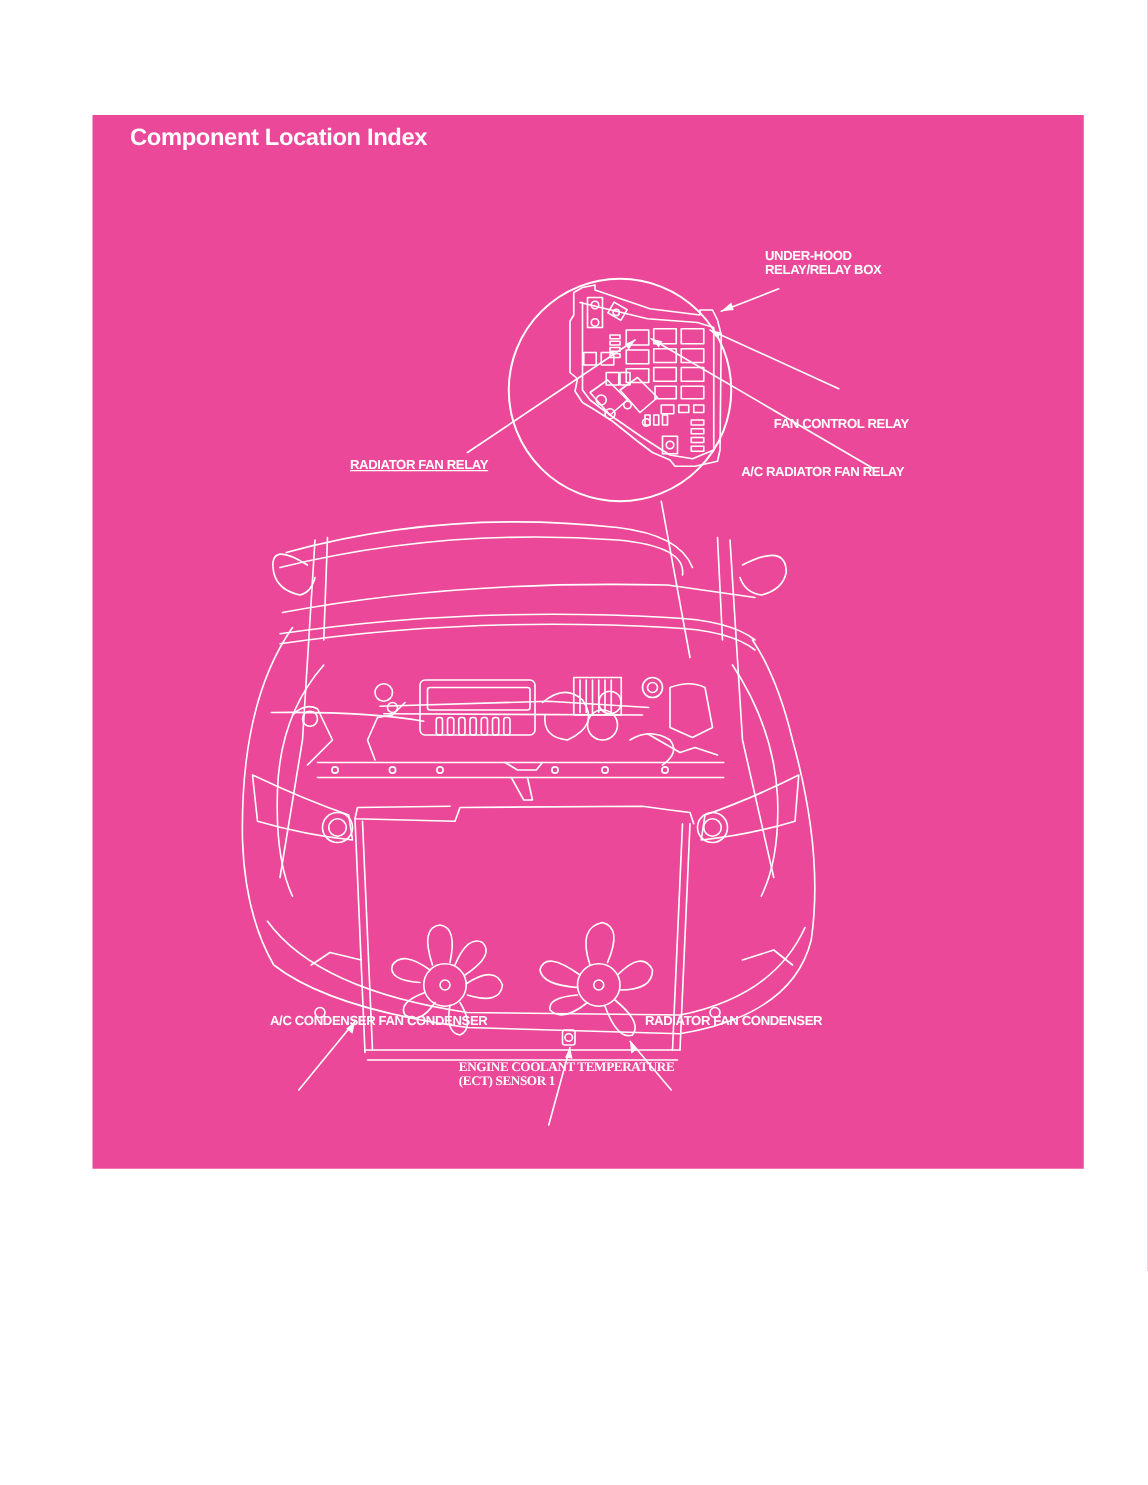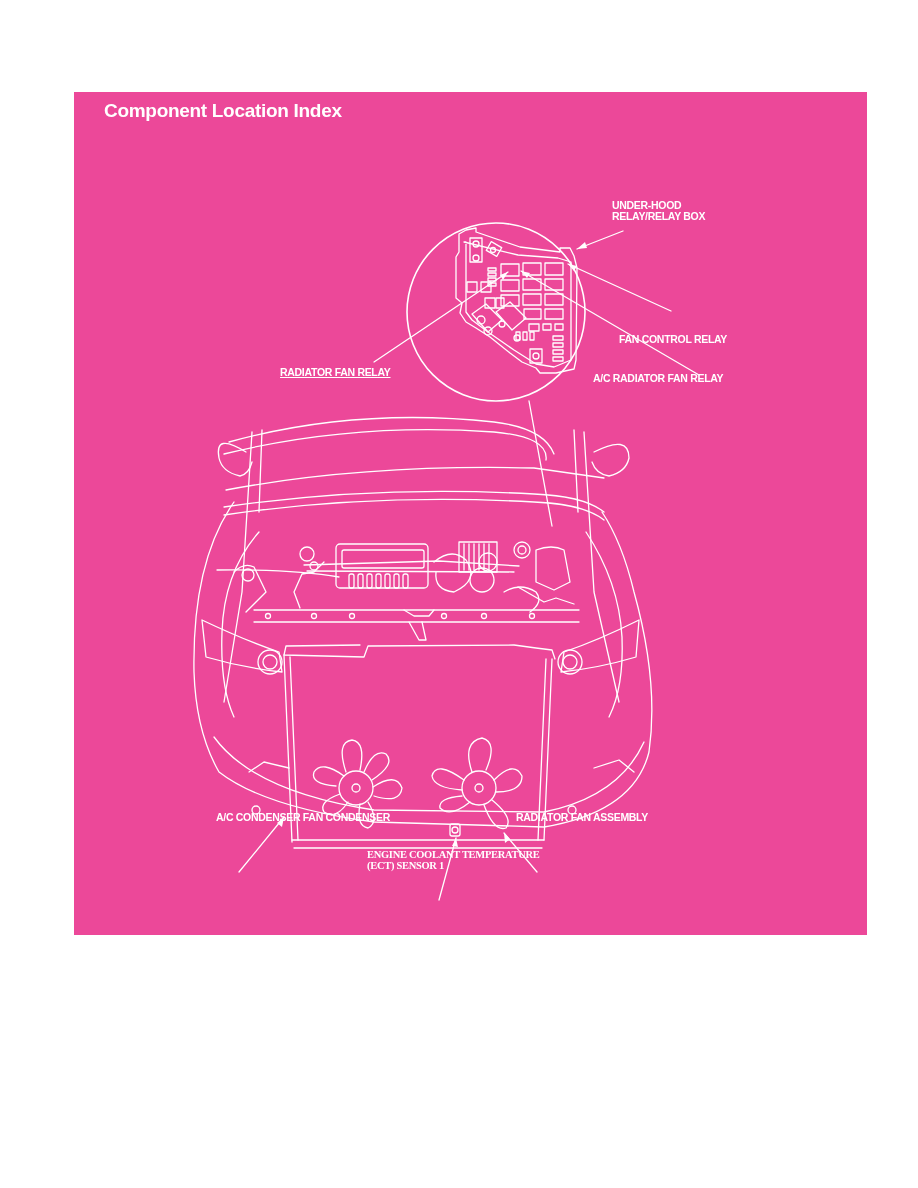--- a/index.html
+++ b/index.html
@@ -218,18 +218,18 @@
   </svg>
 
   <div class="lbl" style="left:538px; top:108px;">
     <div>UNDER-HOOD</div>
     <div>RELAY/RELAY BOX</div>
   </div>
   <div class="lbl" style="left:545px; top:217px;margin-top:25px;">FAN CONTROL RELAY</div>
   <div class="lbl" style="left:519px; top:281px;">A/C RADIATOR FAN RELAY</div>
   <div class="lbl" style="left:206px; top:275px;text-decoration:underline;">RADIATOR FAN RELAY</div>
   <div class="lbl" style="left:142px; top:720px;">A/C CONDENSER FAN CONDENSER</div>
-  <div class="lbl" style="left:442px; top:720px;">RADIATOR FAN ASSEMBLY</div>
+  <div class="lbl" style="left:442px; top:720px;">RADIATOR FAN CONDENSER</div>
   <div class="lbl" style="left:293px; top:757px;font-family:Liberation Serif, serif;">
     <div>ENGINE COOLANT TEMPERATURE</div>
     <div>(ECT) SENSOR 1</div>
   </div>
 </div>
 
 </body></html>

